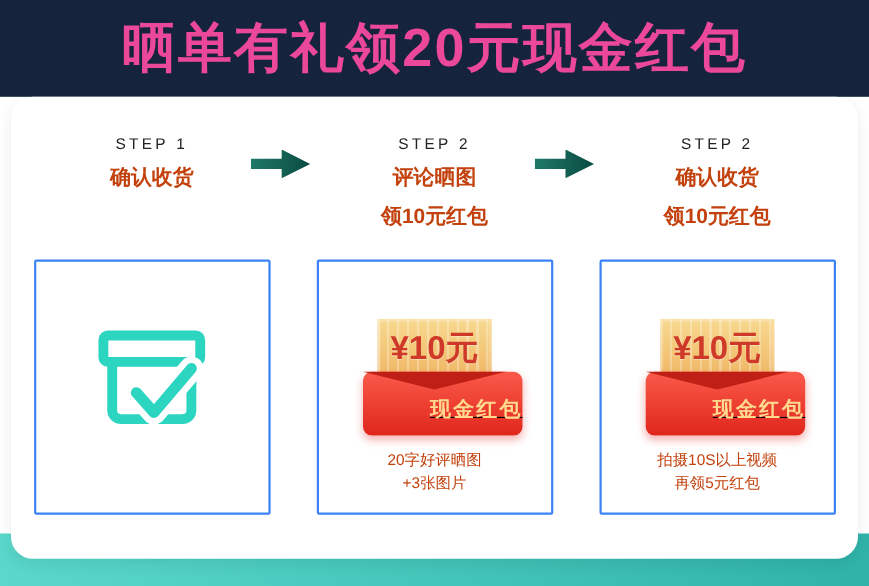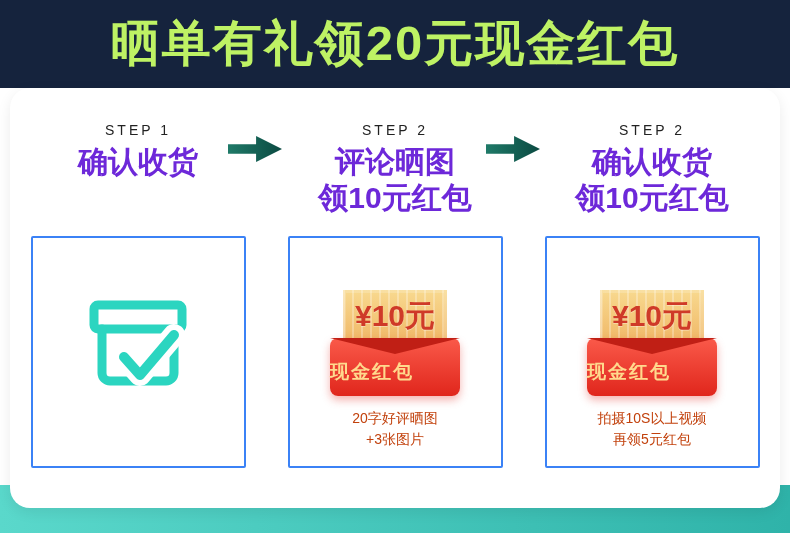--- a/index.html
+++ b/index.html
@@ -10,21 +10,21 @@
   }
   
   .banner{
     position:absolute;top:0;left:0;right:0;height:88px;
     background:#15233d;
     display:flex;align-items:center;justify-content:center;
     z-index:1;
   }
   .banner h1{
     margin:0;
-    color:#bef264;
+    color:#ec4899;
     font-size:49px;
     font-weight:900;
     letter-spacing:2px;
     white-space:nowrap;
   }
   
   .bottom-strip{
     position:absolute;left:0;right:0;bottom:0;height:48px;
     background:linear-gradient(90deg,#5ad8cb,#2fb3a9);
     z-index:0;
@@ -40,21 +40,21 @@
     position:relative;
     display:flex;justify-content:center;gap:42px;
     padding-top:30px;
   }
   .step-col{width:215px;display:flex;flex-direction:column;align-items:center;}
   .step-head{height:118px;text-align:center;}
   .step-label{
     font-size:14px;color:#222;letter-spacing:3px;margin-top:4px;
   }
   .step-title{
-    margin:6px 0 0 0;font-size:30px;font-weight:bold;color:#6d28d9;
+    margin:6px 0 0 0;font-size:19px;font-weight:bold;color:#c2410c;
     line-height:36px;
   }
   .step-box{
     width:100%;height:232px;box-sizing:border-box;
     border:2px solid #3b82f6;border-radius:2px;background:#fff;
     display:flex;flex-direction:column;align-items:center;
   }
   
   .arrow{
     position:absolute;top:48px;width:54px;height:26px;
@@ -73,25 +73,25 @@
       repeating-linear-gradient(90deg, rgba(255,255,255,.28) 0 2px, rgba(255,255,255,0) 2px 9px),
       linear-gradient(180deg,#f8d98f,#eeb05e);
     box-shadow:inset 0 0 0 3px rgba(255,255,255,.18);
     display:flex;align-items:flex-start;justify-content:center;
   }
   .env-amount{
     color:#cf3a28;font-size:30px;font-weight:900;margin-top:6px;
     text-shadow:0 1px 0 rgba(255,255,255,.35);
   }
   .env-red{
-    position:absolute;bottom:0;left:0;width:130px;height:58px;
+    position:absolute;bottom:0;left:0;width:145px;height:58px;
     background:linear-gradient(180deg,#fa5a4a,#e0261c);
     border-radius:8px;
     box-shadow:0 4px 8px rgba(224,38,28,.35);
-    display:flex;align-items:center;justify-content:flex-start;
+    display:flex;align-items:center;justify-content:flex-end;text-decoration:underline;
   }
   .env-red::before{
     content:"";position:absolute;top:0;left:0;
     width:0;height:0;
     border-left:65px solid transparent;
     border-right:65px solid transparent;
     border-top:16px solid #c01f15;
   }
   .env-text{
     position:relative;z-index:1;

